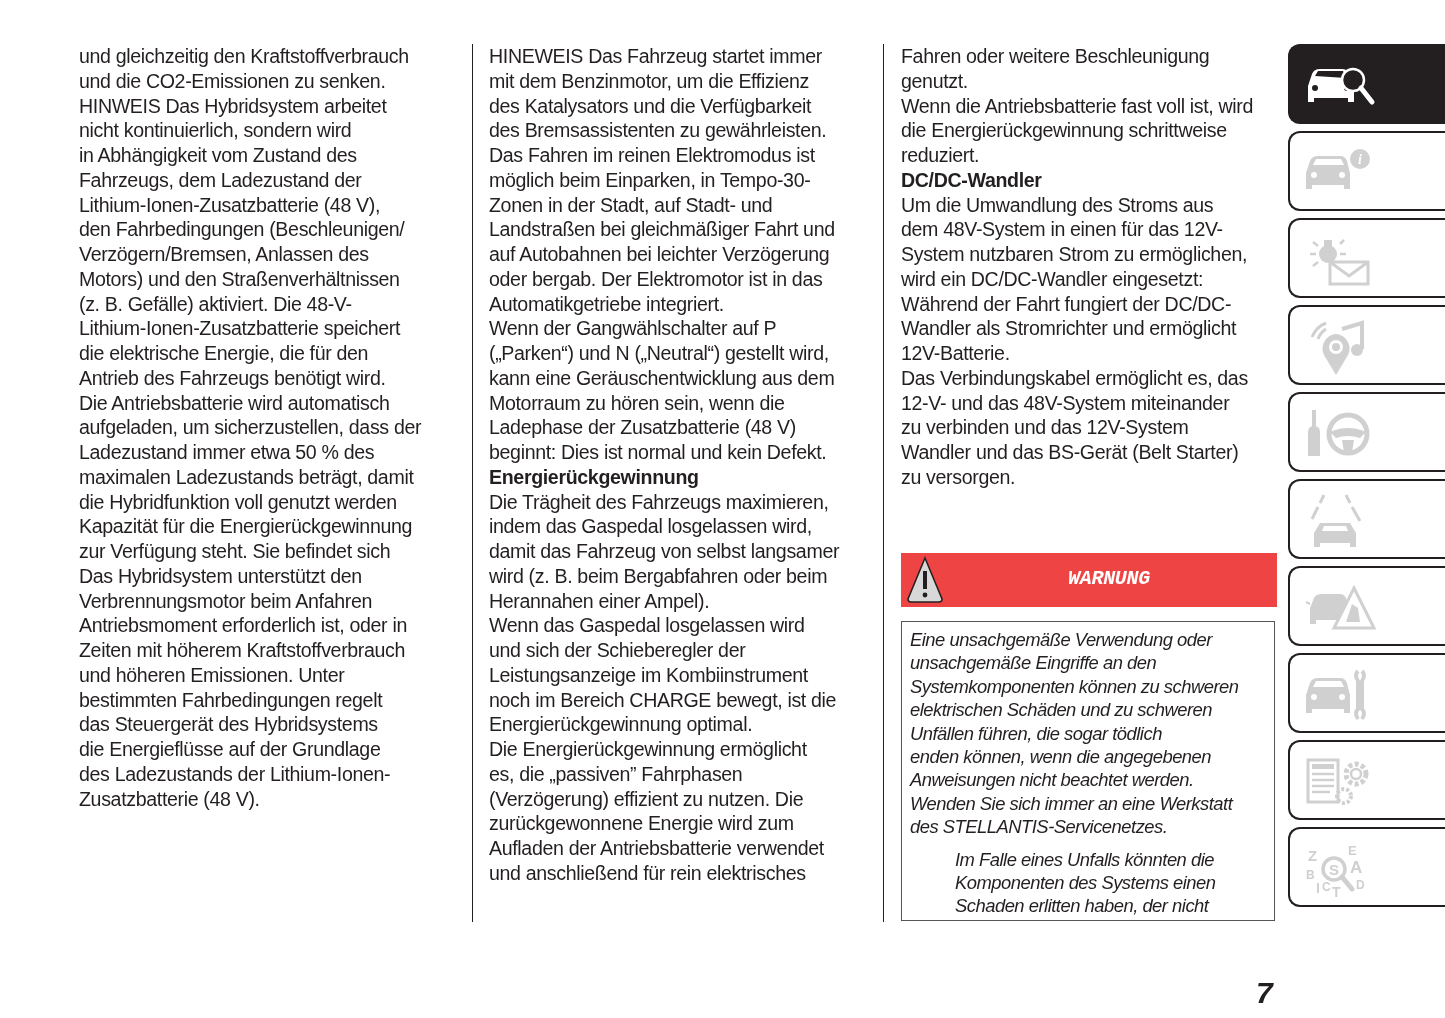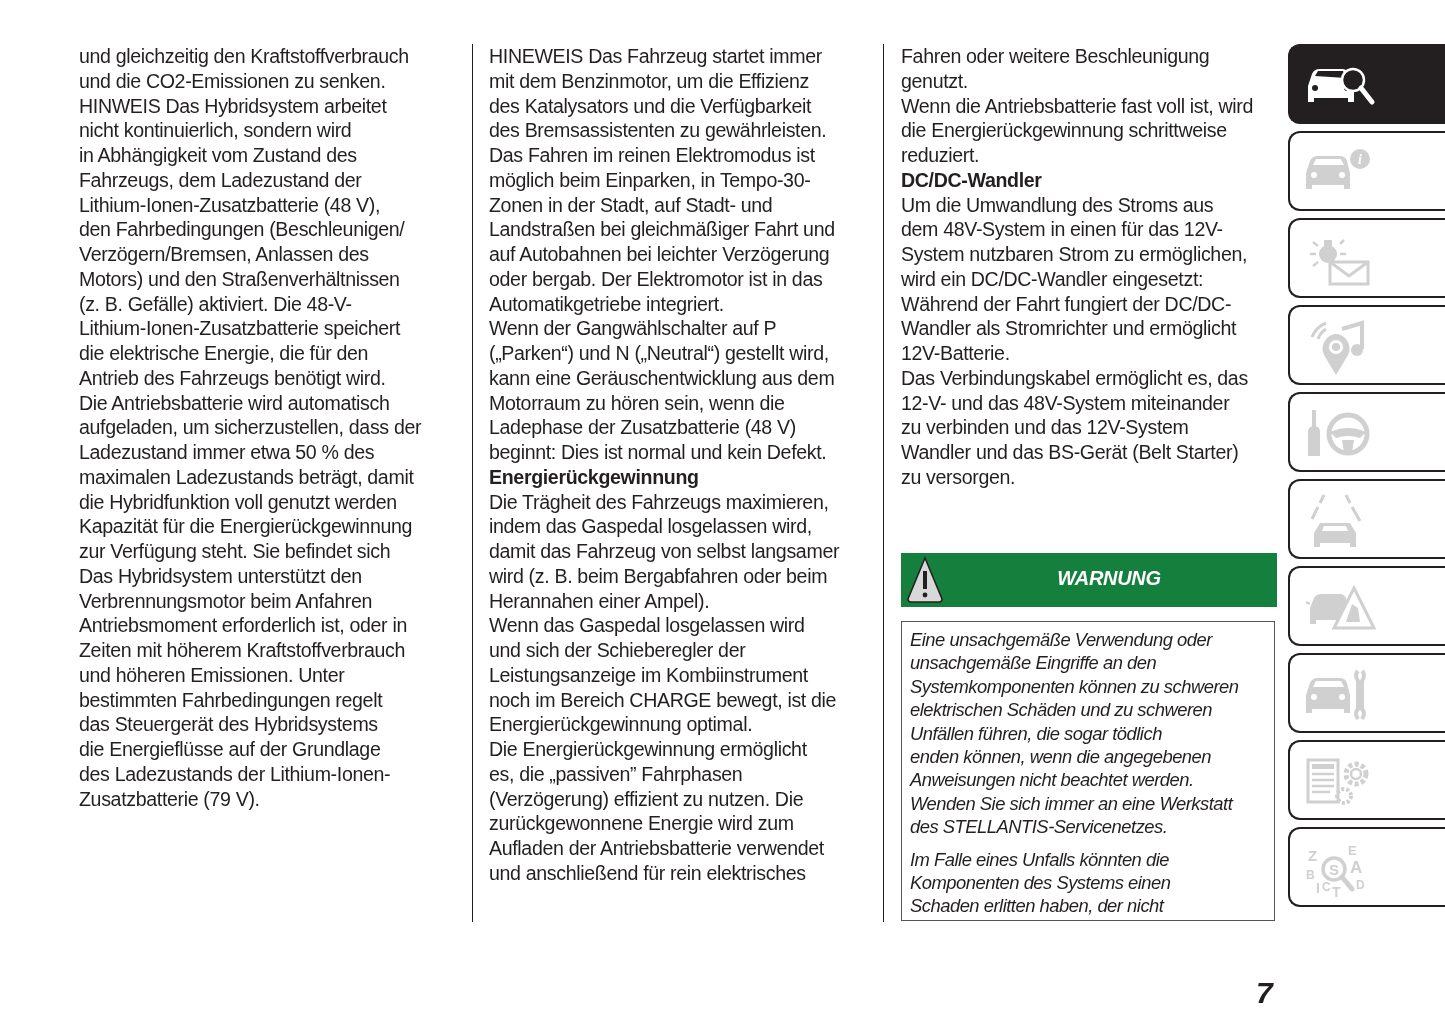--- a/index.html
+++ b/index.html
@@ -7,28 +7,28 @@
          font-family: "Liberation Sans", "DejaVu Sans", sans-serif; color: #231f20; }
   .col { position: absolute; top: 44px; font-size: 19.6px; line-height: 24.75px; letter-spacing: -0.35px; }
   .col .ln { display: block; white-space: nowrap; }
   .col .ln.bold { font-weight: bold; }
   #col1 { left: 79px; width: 380px; }
   #col2 { left: 489px; width: 380px; }
   #col3 { left: 901px; width: 380px; }
   .divider { position: absolute; top: 44px; width: 1px; height: 878px; background: #231f20; }
   #div1 { left: 472px; }
   #div2 { left: 883px; }
-  .warn-header { position: absolute; left: 901px; top: 553px; width: 376px; height: 54px; background: #15803d; }
+  .warn-header { position: absolute; left: 901px; top: 553px; width: 376px; height: 54px; background: #ef4444; font-family: Liberation Mono, monospace; }
   .warn-header .warn-icon { position: absolute; left: 4px; top: 2px; width: 40px; height: 50px; }
   .warn-header .warn-title { position: absolute; left: 0; right: 0; top: 14px; text-align: center;
          padding-left: 40px; font-weight: bold; font-style: italic; color: #ffffff; font-size: 20px; letter-spacing: -0.3px; }
   .warn-box { position: absolute; left: 901px; top: 621px; width: 374px; height: 300px; border: 1.5px solid #555; box-sizing: border-box; overflow: hidden; }
   .warn-box .para { padding: 6px 8px 0 8px; font-style: italic; font-size: 18.4px; line-height: 23.4px; letter-spacing: -0.5px; color: #231f20; }
   .warn-box .para .ln { display: block; white-space: nowrap; }
-  .warn-box .para + .para { padding-top: 9px; }
+  .warn-box .para + .para { padding-top: 9px; margin-left: 45px; }
   .tabs { position: absolute; left: 1288px; top: 44px; width: 157px; }
   .tab { position: absolute; left: 0; width: 160px; height: 80px; border: 2.5px solid #231f20; border-right: none;
          border-radius: 12px 0 0 12px; box-sizing: border-box; background: #fff; }
   .tab.active { background: #231f20; }
   .tab svg { position: absolute; left: 12px; top: 10px; width: 78px; height: 60px; }
   .page-number { position: absolute; left: 1256px; top: 976px; font-size: 30px; font-weight: bold; font-style: italic; color: #231f20; }
 </style>
 </head>
 <body>
 
@@ -56,21 +56,21 @@
     <span class="ln">zur Verfügung steht. Sie befindet sich</span>
     <span class="ln">Das Hybridsystem unterstützt den</span>
     <span class="ln">Verbrennungsmotor beim Anfahren</span>
     <span class="ln">Antriebsmoment erforderlich ist, oder in</span>
     <span class="ln">Zeiten mit höherem Kraftstoffverbrauch</span>
     <span class="ln">und höheren Emissionen. Unter</span>
     <span class="ln">bestimmten Fahrbedingungen regelt</span>
     <span class="ln">das Steuergerät des Hybridsystems</span>
     <span class="ln">die Energieflüsse auf der Grundlage</span>
     <span class="ln">des Ladezustands der Lithium-Ionen-</span>
-    <span class="ln">Zusatzbatterie (79 V).</span>
+    <span class="ln">Zusatzbatterie (48 V).</span>
   </div>
 <div id="div1" class="divider"></div>
 
 <div id="col2" class="col">
     <span class="ln">HINEWEIS Das Fahrzeug startet immer</span>
     <span class="ln">mit dem Benzinmotor, um die Effizienz</span>
     <span class="ln">des Katalysators und die Verfügbarkeit</span>
     <span class="ln">des Bremsassistenten zu gewährleisten.</span>
     <span class="ln">Das Fahren im reinen Elektromodus ist</span>
     <span class="ln">möglich beim Einparken, in Tempo-30-</span>

